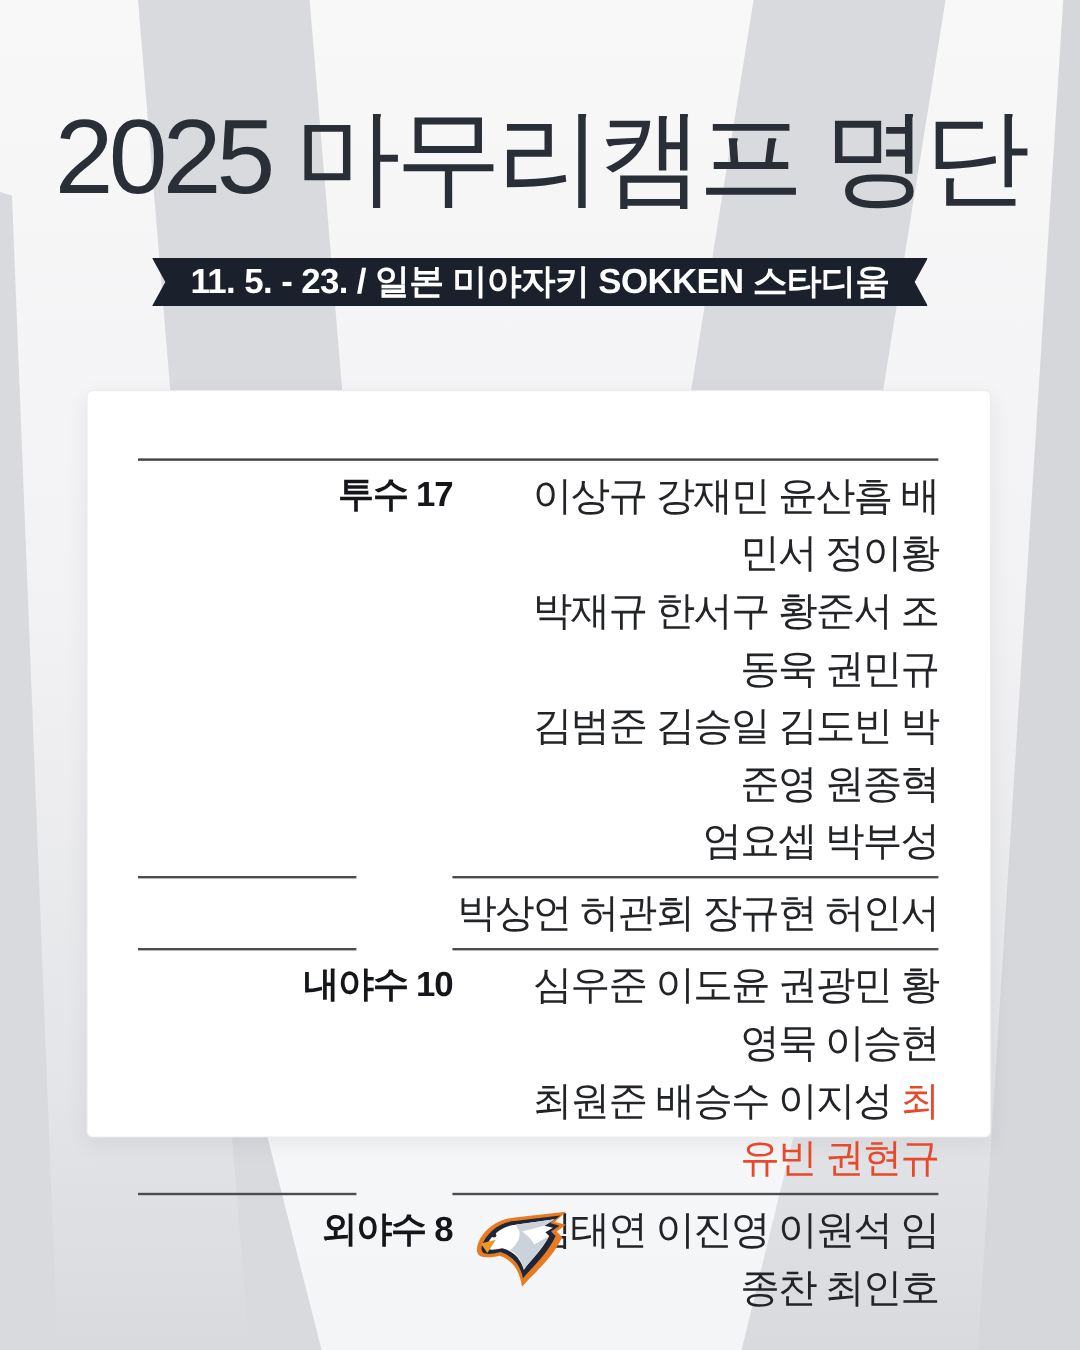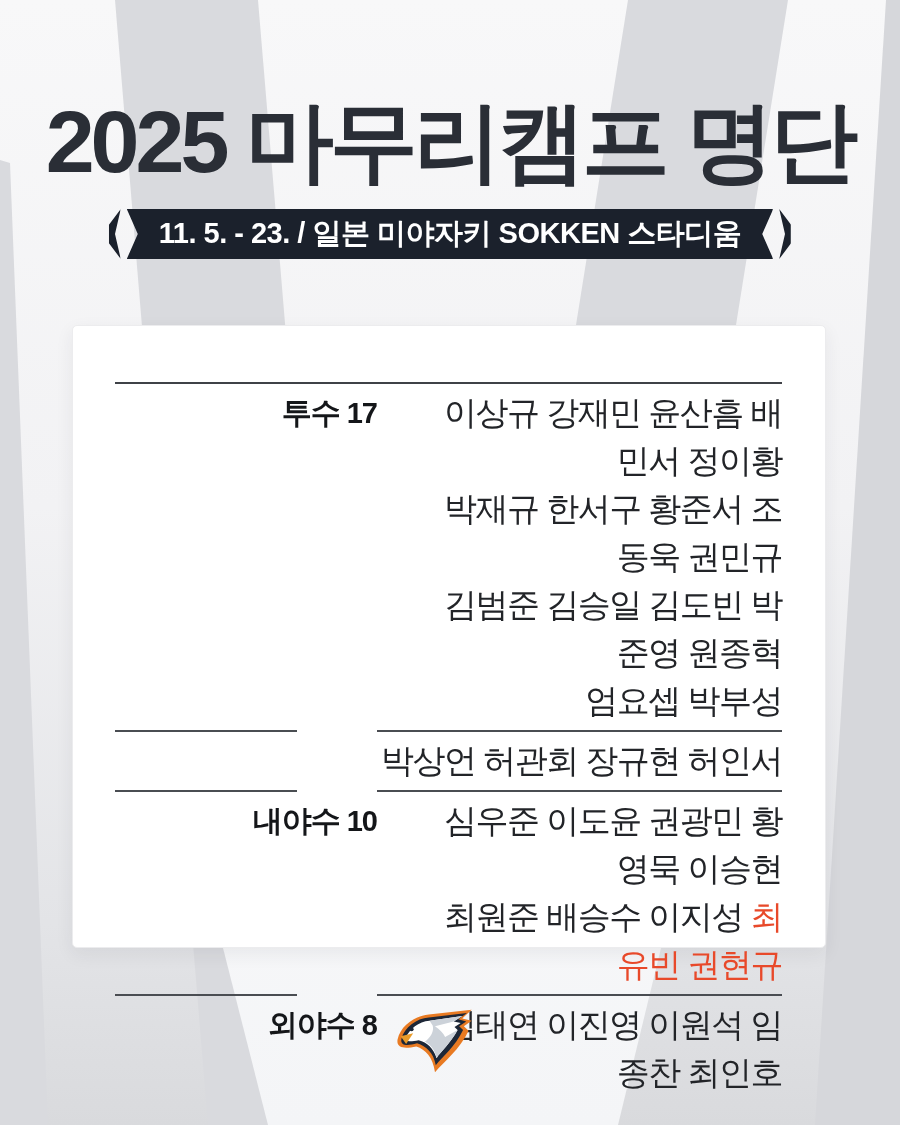--- a/index.html
+++ b/index.html
@@ -12,28 +12,28 @@
 
   
   .bg{position:absolute;inset:0;}
   .band-left {background:#d9dade;clip-path:polygon(115px 0,258px 0,352px 1125px,208px 1125px);}
   .band-right{background:#d9dade;clip-path:polygon(628px 0,788px 0,608px 1125px,448px 1125px);}
   .wedge-left{background:#d9dade;clip-path:polygon(0 160px,10px 163px,48px 1125px,0 1125px);}
   .wedge-right{background:#d6d7db;clip-path:polygon(886px 0,900px 0,900px 1125px,815px 1125px);}
   .beam{background:linear-gradient(180deg,#ffffff 0%,#f4f5f7 100%);clip-path:polygon(222px 944px,662px 944px,618px 1125px,268px 1125px);}
 
   .title{
-    position:absolute;top:96px;left:0;right:0;margin:0;
-    text-align:center;font-size:88px;font-weight:bold;
+    position:absolute;top:85px;left:0;right:0;margin:0;
+    text-align:center;font-size:88px;font-weight:normal;
     letter-spacing:-4px;color:#2a2e36;line-height:1.05;
   }
 
   .ribbon{
     position:absolute;top:209px;left:50%;transform:translateX(-50%);
-    height:50px;display:flex;align-items:stretch;gap:6px;
+    height:50px;display:flex;align-items:stretch;gap:6px;flex-direction:column;
   }
   .ribbon-body{
     background:#1b212c;color:#ffffff;font-size:29px;font-weight:bold;
     display:flex;align-items:center;padding:0 32px;letter-spacing:-0.5px;
     clip-path:polygon(0 0,100% 0,calc(100% - 11px) 50%,100% 100%,0 100%,11px 50%);
     white-space:nowrap;
   }
   .ribbon-end{width:12px;background:#1b212c;}
   .ribbon-end.left {clip-path:polygon(100% 0,0 32%,0 68%,100% 100%,52% 50%);}
   .ribbon-end.right{clip-path:polygon(0 0,100% 32%,100% 68%,0 100%,48% 50%);}

